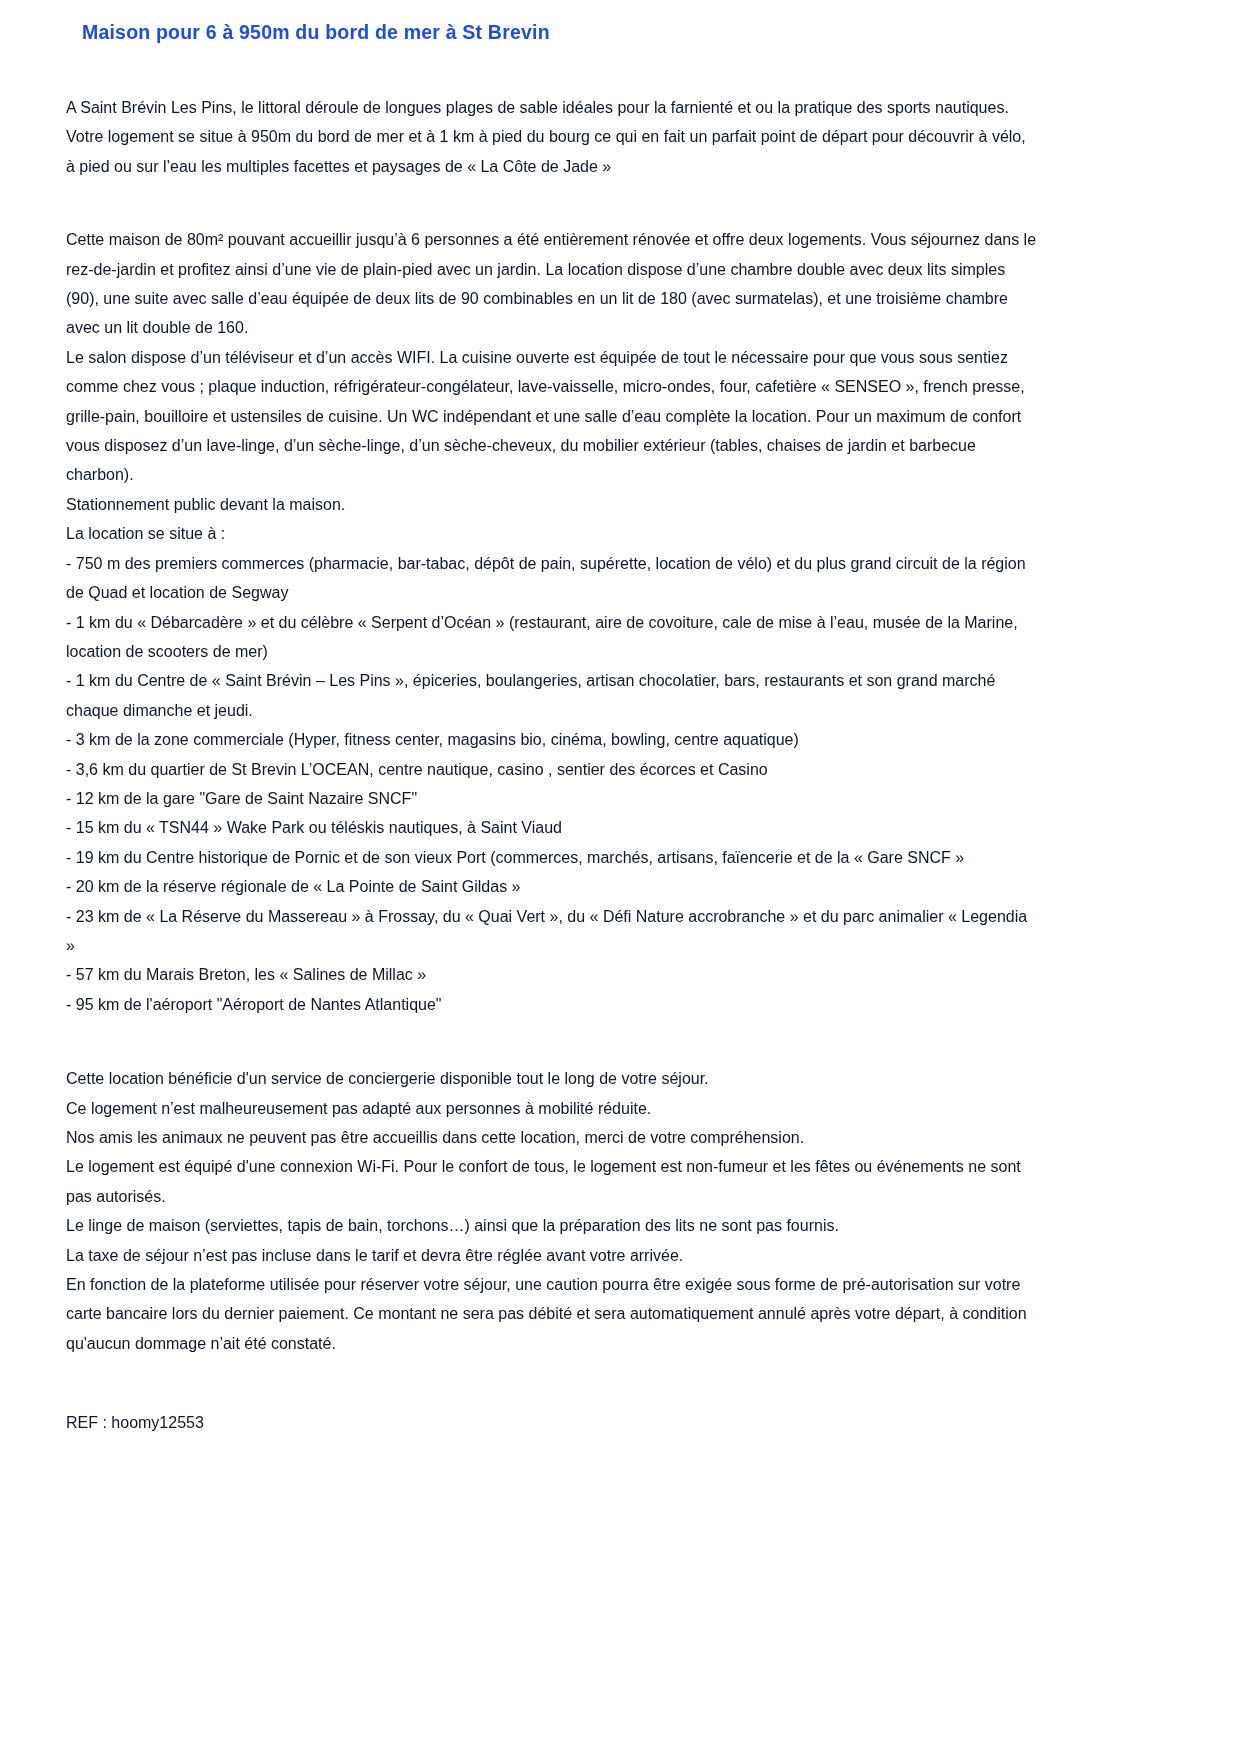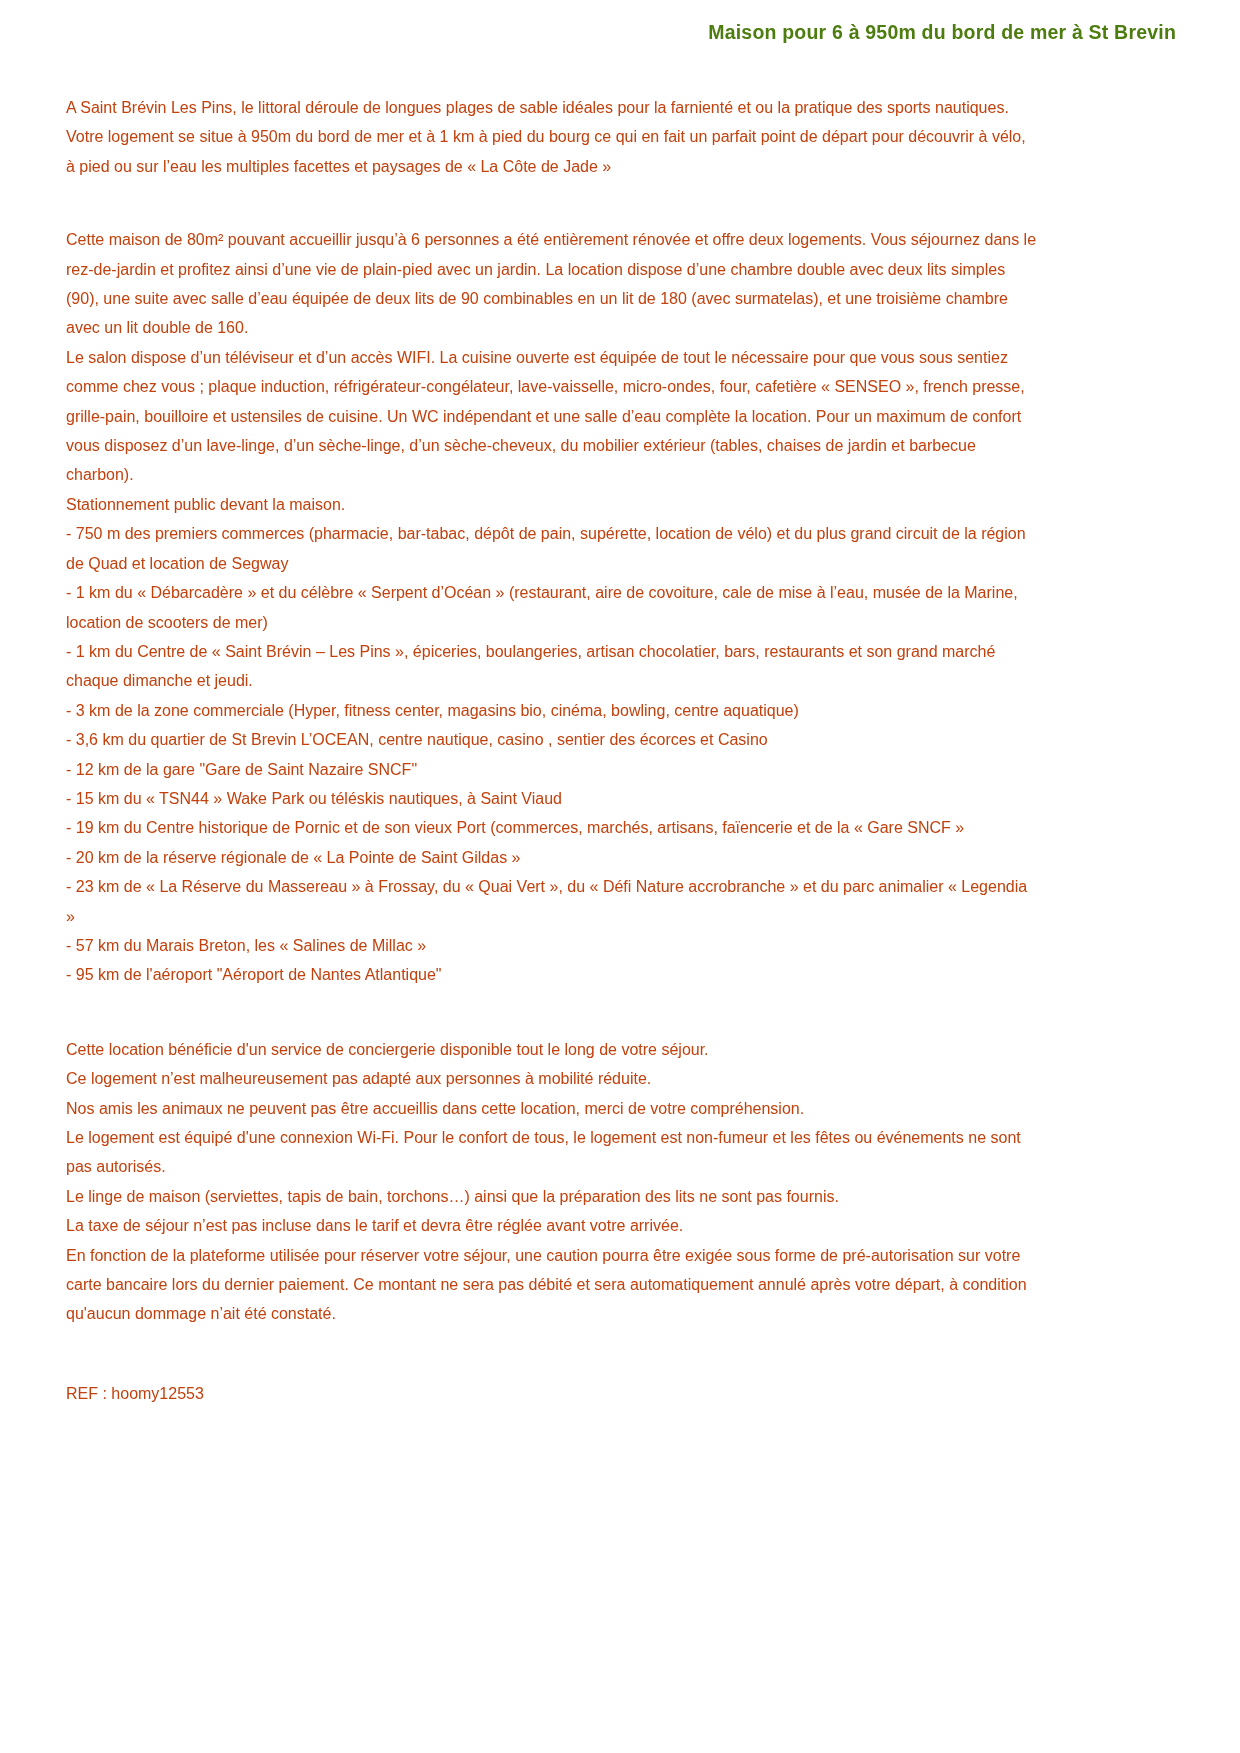--- a/index.html
+++ b/index.html
@@ -18,28 +18,27 @@
     width: 1240px;
     min-height: 1753px;
     padding: 19px 64px 40px 66px;
     background: #ffffff;
   }
   .doc-title {
     margin: 0 0 48px 16px;
     font-size: 19.5px;
     line-height: 26px;
     font-weight: bold;
-    color: #4d7c0f;
+    color: #1d4ed8;
     letter-spacing: 0.2px;
-    text-align: right;
   }
   .body-text {
     font-size: 16px;
     line-height: 29.4px;
-    color: #c2410c;
+    color: #0f172a;
     width: 972px;
   }
   .para {
     margin: 0;
     white-space: pre-line;
   }
   .mb-intro { margin-bottom: 44px; }
   .mb-desc  { }
   .mb-loc   { margin-bottom: 45px; }
   .mb-cond  { margin-bottom: 50px; }
@@ -54,20 +53,21 @@
 
   <div class="body-text">
 
     <p class="para mb-intro">A Saint Brévin Les Pins, le littoral déroule de longues plages de sable idéales pour la farnienté et ou la pratique des sports nautiques. Votre logement se situe à 950m du bord de mer et à 1 km à pied du bourg ce qui en fait un parfait point de départ pour découvrir à vélo, à pied ou sur l’eau les multiples facettes et paysages de « La Côte de Jade »</p>
 
     <p class="para mb-desc">Cette maison de 80m² pouvant accueillir jusqu’à 6 personnes a été entièrement rénovée et offre deux logements. Vous séjournez dans le rez-de-jardin et profitez ainsi d’une vie de plain-pied avec un jardin. La location dispose d’une chambre double avec deux lits simples (90), une suite avec salle d’eau équipée de deux lits de 90 combinables en un lit de 180 (avec surmatelas), et une troisième chambre avec un lit double de 160.
 Le salon dispose d’un téléviseur et d’un accès WIFI. La cuisine ouverte est équipée de tout le nécessaire pour que vous sous sentiez comme chez vous ; plaque induction, réfrigérateur-congélateur, lave-vaisselle, micro-ondes, four, cafetière « SENSEO », french presse, grille-pain, bouilloire et ustensiles de cuisine. Un WC indépendant et une salle d’eau complète la location. Pour un maximum de confort vous disposez d’un lave-linge, d’un sèche-linge, d’un sèche-cheveux, du mobilier extérieur (tables, chaises de jardin et barbecue charbon).
 Stationnement public devant la maison.</p>
 
     <div class="mb-loc">
+      <div class="para">La location se situe à :</div>
       <div>
         <div class="para distance-item">- 750 m des premiers commerces (pharmacie, bar-tabac, dépôt de pain, supérette, location de vélo) et du plus grand circuit de la région de Quad et location de Segway</div>
         <div class="para distance-item">- 1 km du « Débarcadère » et du célèbre « Serpent d’Océan » (restaurant, aire de covoiture, cale de mise à l’eau, musée de la Marine, location de scooters de mer)</div>
         <div class="para distance-item">- 1 km du Centre de « Saint Brévin – Les Pins », épiceries, boulangeries, artisan chocolatier, bars, restaurants et son grand marché chaque dimanche et jeudi.</div>
         <div class="para distance-item">- 3 km de la zone commerciale (Hyper, fitness center, magasins bio, cinéma, bowling, centre aquatique)</div>
         <div class="para distance-item">- 3,6 km du quartier de St Brevin L’OCEAN, centre nautique, casino , sentier des écorces et Casino</div>
         <div class="para distance-item">- 12 km de la gare "Gare de Saint Nazaire SNCF"</div>
         <div class="para distance-item">- 15 km du « TSN44 » Wake Park ou téléskis nautiques, à Saint Viaud</div>
         <div class="para distance-item">- 19 km du Centre historique de Pornic et de son vieux Port (commerces, marchés, artisans, faïencerie et de la « Gare SNCF »</div>
         <div class="para distance-item">- 20 km de la réserve régionale de « La Pointe de Saint Gildas »</div>

